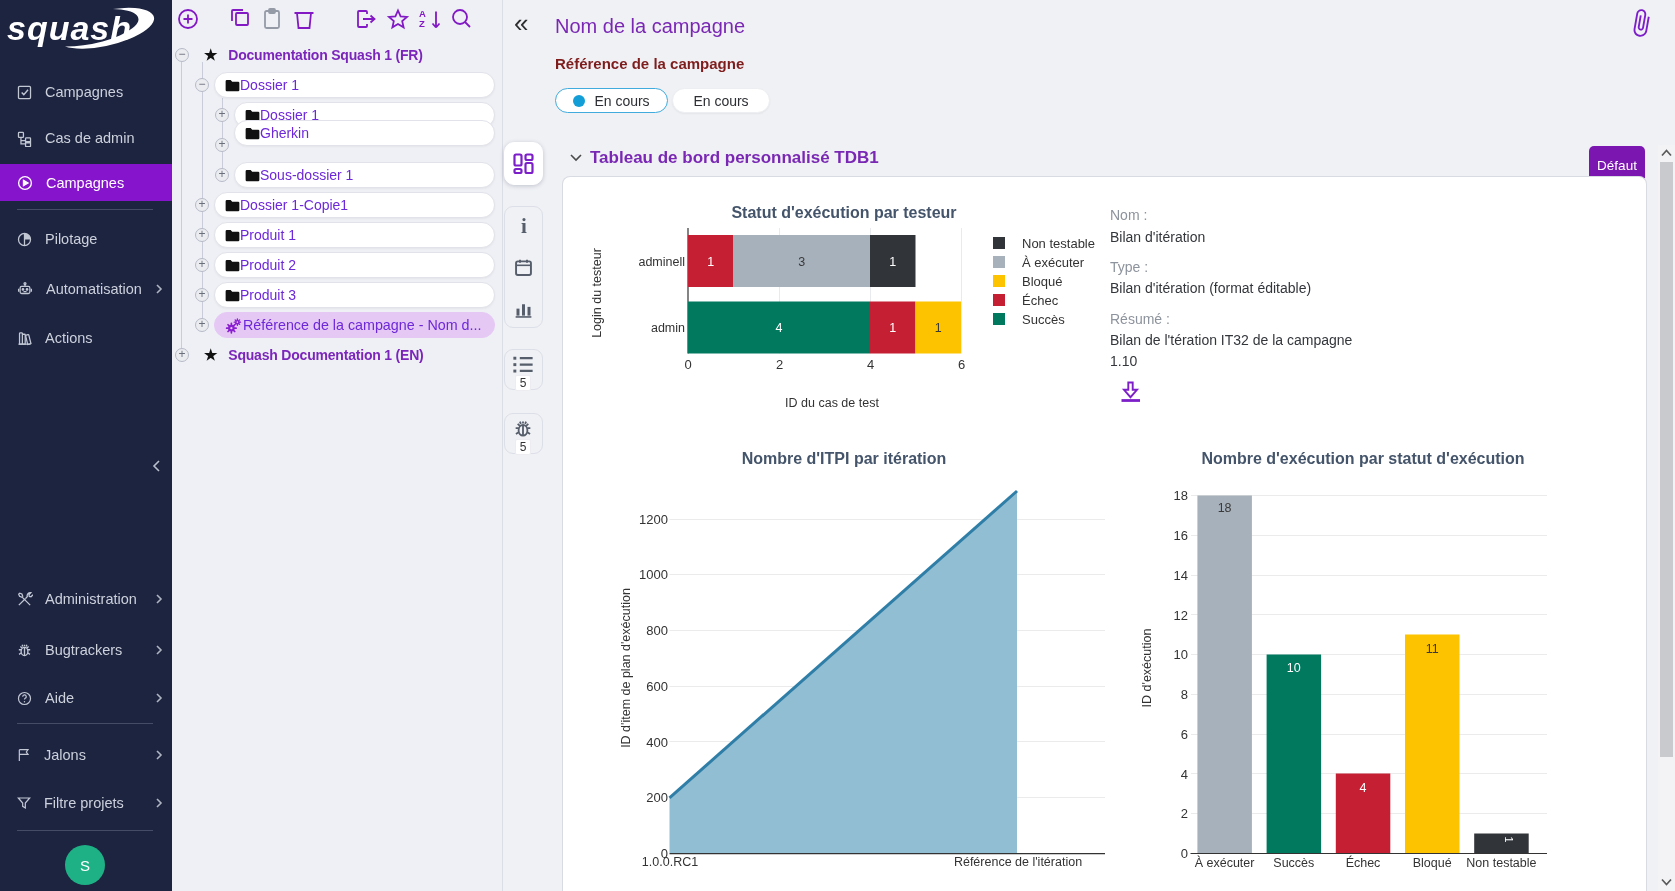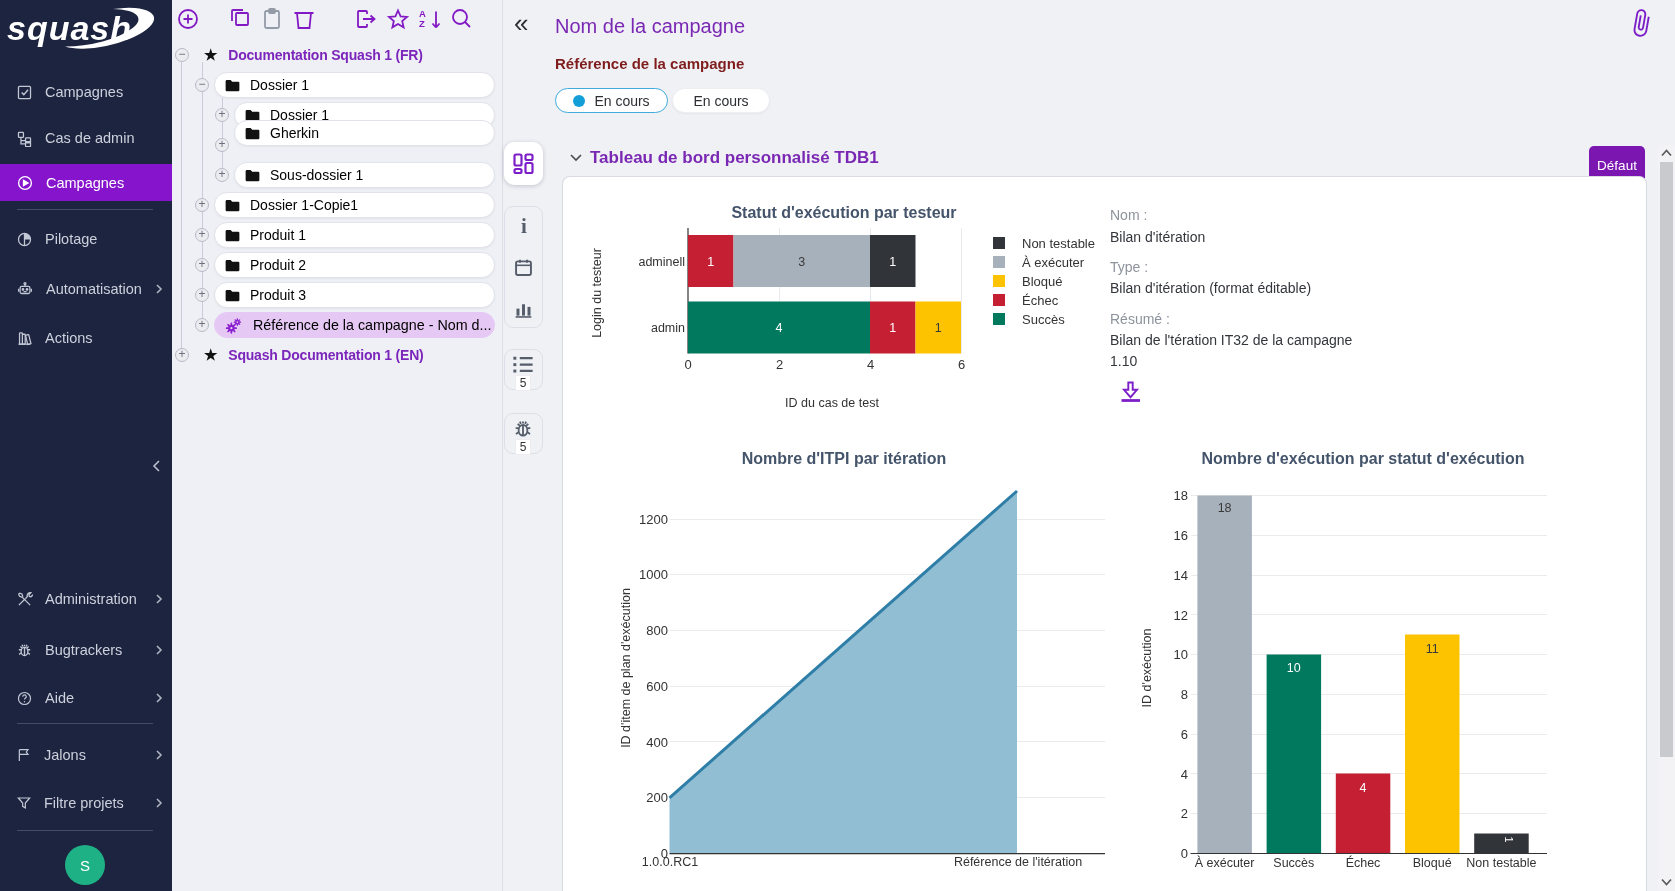--- a/index.html
+++ b/index.html
@@ -7,21 +7,21 @@
   .abs { position:absolute; }
   #sidebar { position:absolute; left:0; top:0; width:172px; height:891px; background:#1d2440; }
   .mitem { position:absolute; left:0; width:172px; height:36px; color:#ccd1dc; font-size:14.5px; display:flex; align-items:center; }
   .mitem svg.ic { margin-left:16px; flex:0 0 auto; }
   .mitem span { margin-left:12px; white-space:nowrap; }
   .mitem .chev { position:absolute; right:7px; top:50%; margin-top:-6px; }
   .sdiv { position:absolute; left:17px; width:136px; height:1px; background:#454c66; }
   #treepanel { position:absolute; left:172px; top:0; width:331px; height:891px; background:#eef0f5; border-right:1px solid #dcdee6; }
   .titem { position:absolute; height:26px; background:#fff; border:1px solid #e2e3ea; border-radius:13px; display:flex; align-items:center; box-shadow:0 1px 2px rgba(40,40,60,0.05); overflow:hidden; }
   .titem svg { margin-left:10px; flex:0 0 auto; }
-  .titem span { margin-left:10px; font-size:14px; color:#000000; white-space:nowrap; }
+  .titem span { font-size:14px; color:#6d28d9; white-space:nowrap; }
   .toggle { position:absolute; width:14px; height:14px; border-radius:50%; background:#ebecf0; border:1px solid #b7bbc7; color:#6a6f7c; font-size:12px; line-height:11px; text-align:center; }
   .proj { position:absolute; display:flex; align-items:center; white-space:nowrap; }
   .proj .star { font-size:15px; color:#111; margin-right:11px; }
   .proj span { font-size:14px; font-weight:bold; color:#7c25bb; letter-spacing:-0.2px; }
   .vline { position:absolute; width:1px; background:#c9cdd9; }
   .railcard { position:absolute; left:504px; width:39px; border:1px solid #dcdfe7; border-radius:9px; }
   .badge5 { position:absolute; width:16px; height:16px; background:#fff; border:1px solid #ededf1; font-size:12px; color:#333; text-align:center; line-height:15px; border-radius:2px; }
 </style>
 </head>
 <body>

